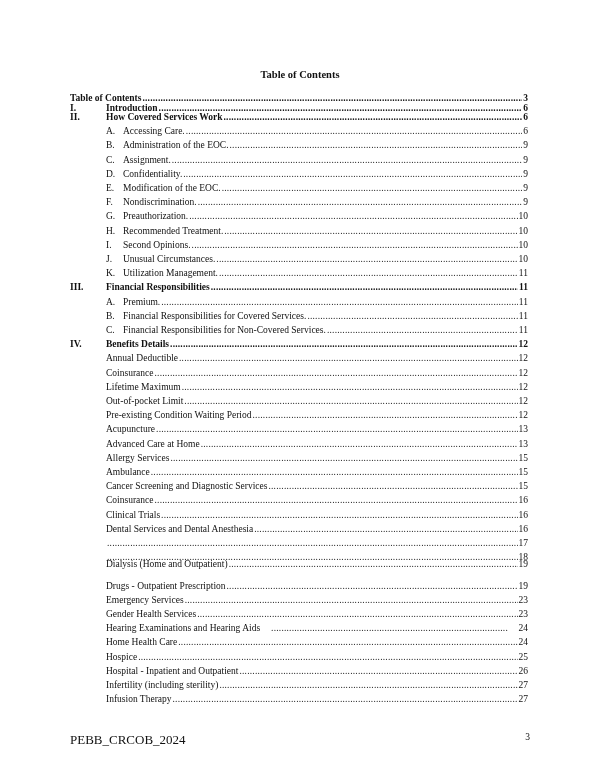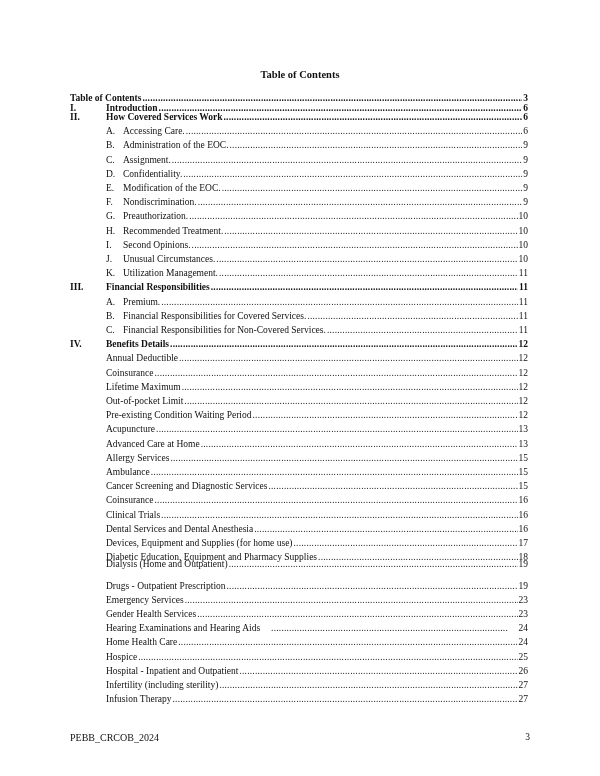--- a/index.html
+++ b/index.html
@@ -11,21 +11,21 @@
   .row { position:absolute; left:0; width:458px; display:flex; align-items:baseline;
          font-size:9.5px; line-height:11px; white-space:nowrap; }
   .row.bold { font-weight:bold; }
   .num { width:36px; flex:none; }
   .sub { padding-left:36px; box-sizing:border-box; }
   .letter { width:17px; flex:none; }
   .label { flex:none; }
   .dots { flex:1 1 auto; overflow:hidden; margin:0 1px; }
   .dots::after { content:"........................................................................................................................................................................................................................................................................................................"; letter-spacing:0.2px; }
   .page { flex:none; text-align:right; }
-  .footer-left { position:absolute; left:70px; top:732px; font-size:10px; }
+  .footer-left { position:absolute; left:70px; top:732px; font-size:13px; }
   .footer-right { position:absolute; right:70px; top:732px; font-size:9.5px; }
 </style>
 </head>
 <body>
 
 <div class="title">Table of Contents</div>
 
 <div class="toc" id="toc">
     <div class="row bold" style="top: 0px;">
       <span class="label">Table of Contents</span>
@@ -199,26 +199,24 @@
       <span class="label">Clinical Trials</span>
       <span class="dots"></span>
       <span class="page">16</span>
     </div>
     <div class="row sub" style="top: 430.8px;">
       <span class="label">Dental Services and Dental Anesthesia</span>
       <span class="dots"></span>
       <span class="page">16</span>
     </div>
     <div class="row sub" style="top: 445px;">
-      <span class="label">Devices, Equipment and Supplies (for home use)</span>
       <span class="dots"></span>
       <span class="page">17</span>
     </div>
     <div class="row sub" style="top: 459.2px;">
-      <span class="label">Diabetic Education, Equipment and Pharmacy Supplies</span>
       <span class="dots"></span>
       <span class="page">18</span>
     </div>
     <div class="row sub" style="top: 466px;">
       <span class="label">Dialysis (Home and Outpatient)</span>
       <span class="dots"></span>
       <span class="page">19</span>
     </div>
     <div class="row sub" style="top: 487.6px;">
       <span class="label">Drugs - Outpatient Prescription</span>

